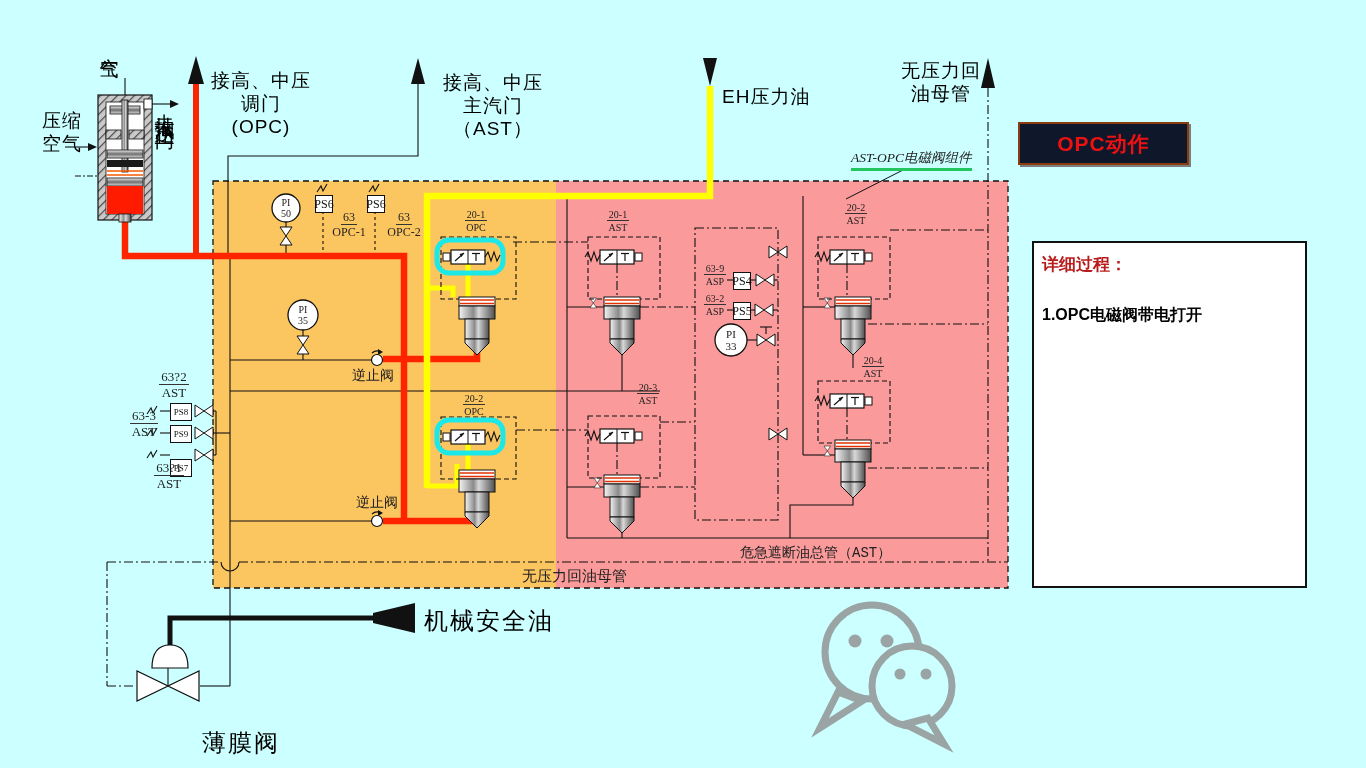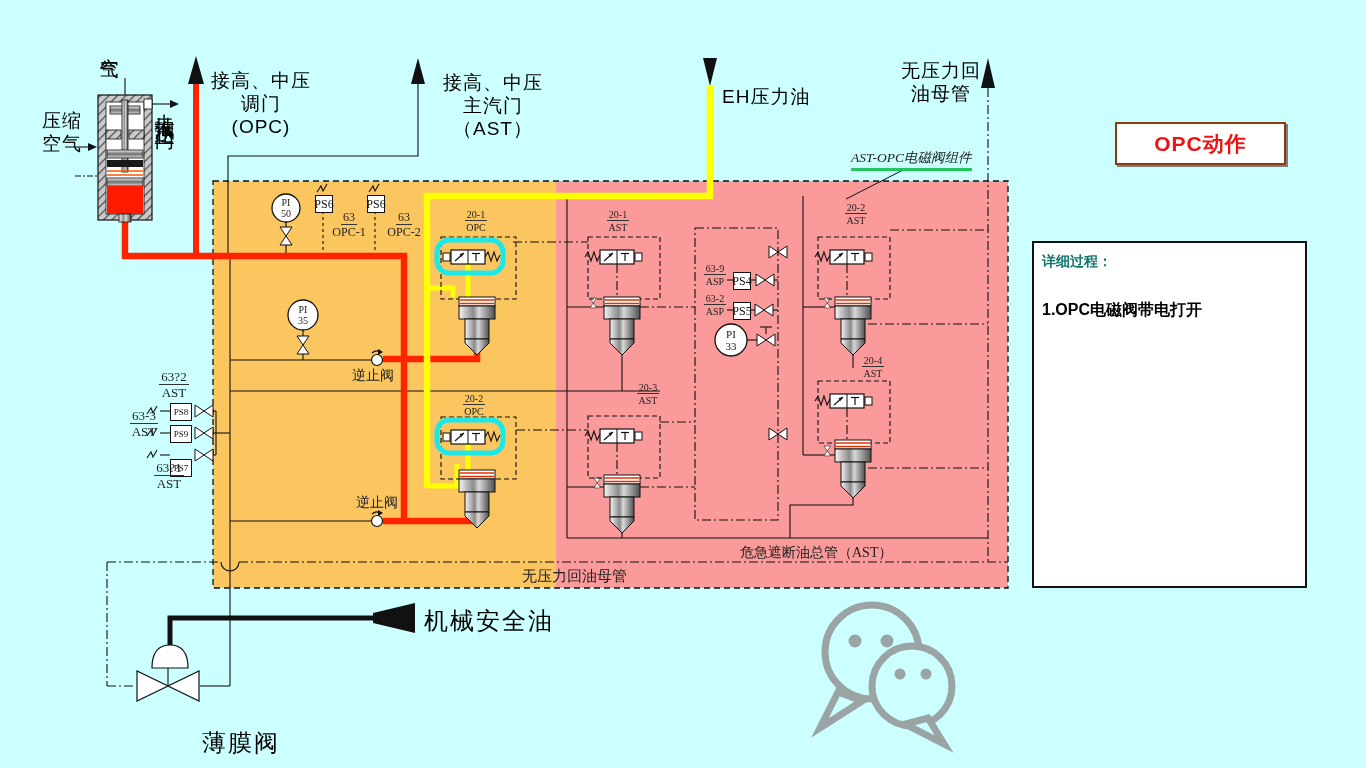--- a/index.html
+++ b/index.html
@@ -3,40 +3,40 @@
 <meta charset="utf-8">
 <style>
   html,body{margin:0;padding:0;}
   .stage{position:relative;width:1366px;height:768px;background:#CCFFFF;overflow:hidden;
          font-family:"Liberation Sans","DejaVu Sans",sans-serif;color:#111;}
   svg.layer{position:absolute;left:0;top:0;}
   
   .lbl{position:absolute;font-size:19px;color:#000;line-height:1.2;text-align:center;letter-spacing:1px;}
   .lbl-big{position:absolute;font-size:24px;color:#000;letter-spacing:2px;}
   .lbl-v{position:absolute;writing-mode:vertical-rl;text-orientation:upright;font-size:19px;letter-spacing:3px;color:#000;}
-  .lbl-serif{position:absolute;font-family:Liberation Serif, serif;font-size:14px;color:#222;white-space:nowrap;}
+  .lbl-serif{position:absolute;font-family:Liberation Mono, monospace;font-size:14px;color:#222;white-space:nowrap;}
   
   .tag{position:absolute;text-align:center;font-family:"Liberation Serif","DejaVu Serif",serif;
        font-size:12px;color:#222;line-height:1.1;}
   .tag .num{display:block;border-bottom:1px solid #333;padding:0 2px;width:max-content;margin:0 auto;}
   .tag .den{display:block;padding-top:1px;}
   .tag-sm{font-size:10px;}
   
   .gtxt{position:absolute;font-family:"Liberation Serif","DejaVu Serif",serif;font-size:10px;
         line-height:1.05;text-align:center;color:#222;}
   
   .ps{position:absolute;background:#fff;border:1px solid #111;font-family:"Liberation Serif",serif;
       font-size:12px;display:flex;align-items:center;justify-content:center;color:#111;}
   
-  .btn{position:absolute;left:1115px;top:122px;width:167px;height:39px;background:#ffffff;
+  .btn{position:absolute;left:1018px;top:122px;width:167px;height:39px;background:#0f172a;
        border:2px solid #8a3c10;box-shadow:2px 2px 0 #7d7d7d;display:flex;align-items:center;justify-content:center;
        font-size:21px;font-weight:bold;color:#EE1111;letter-spacing:1px;cursor:pointer;}
   
   .panel{position:absolute;left:1032px;top:241px;width:275px;height:347px;background:#fff;border:2px solid #111;box-sizing:border-box;}
-  .panel-title{margin:10px 12px 0 8px;font-size:14px;font-weight:bold;color:#0f766e;}
+  .panel-title{margin:10px 12px 0 8px;font-size:17px;font-weight:bold;color:#b91c1c;}
   .panel-step{margin:29px 0 0 8px;font-size:16px;font-weight:bold;color:#000;}
   
   .module-lbl{position:absolute;font-family:"Liberation Serif",serif;font-size:13.5px;color:#222;
               border-bottom:3px solid #22c55e;padding-bottom:1px;white-space:nowrap;font-style:italic;}
   
   .wm-text{position:absolute;left:965px;top:618px;width:380px;font-size:82px;font-weight:bold;letter-spacing:4px;
            color:rgba(220,240,240,0.15);-webkit-text-stroke:2.5px #a9bebe;white-space:nowrap;}
 </style>
 </head>
 <body>

